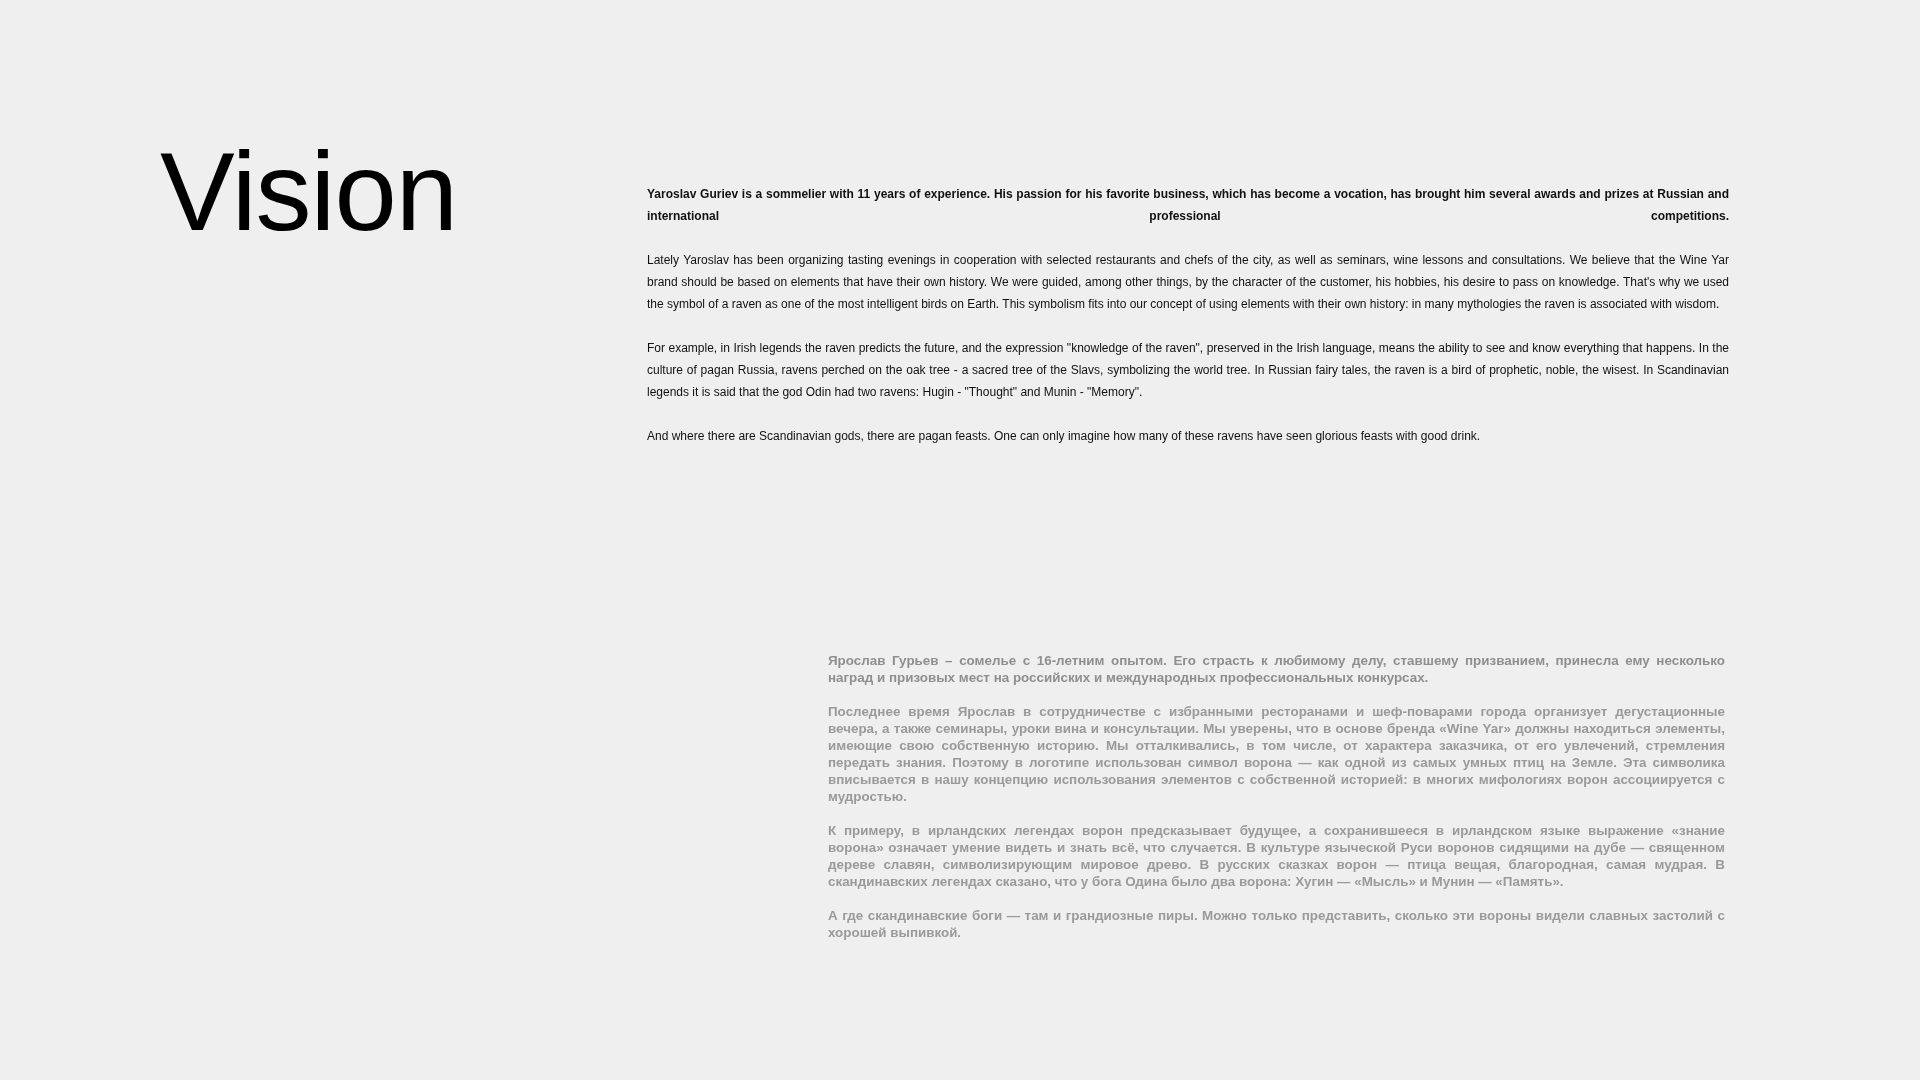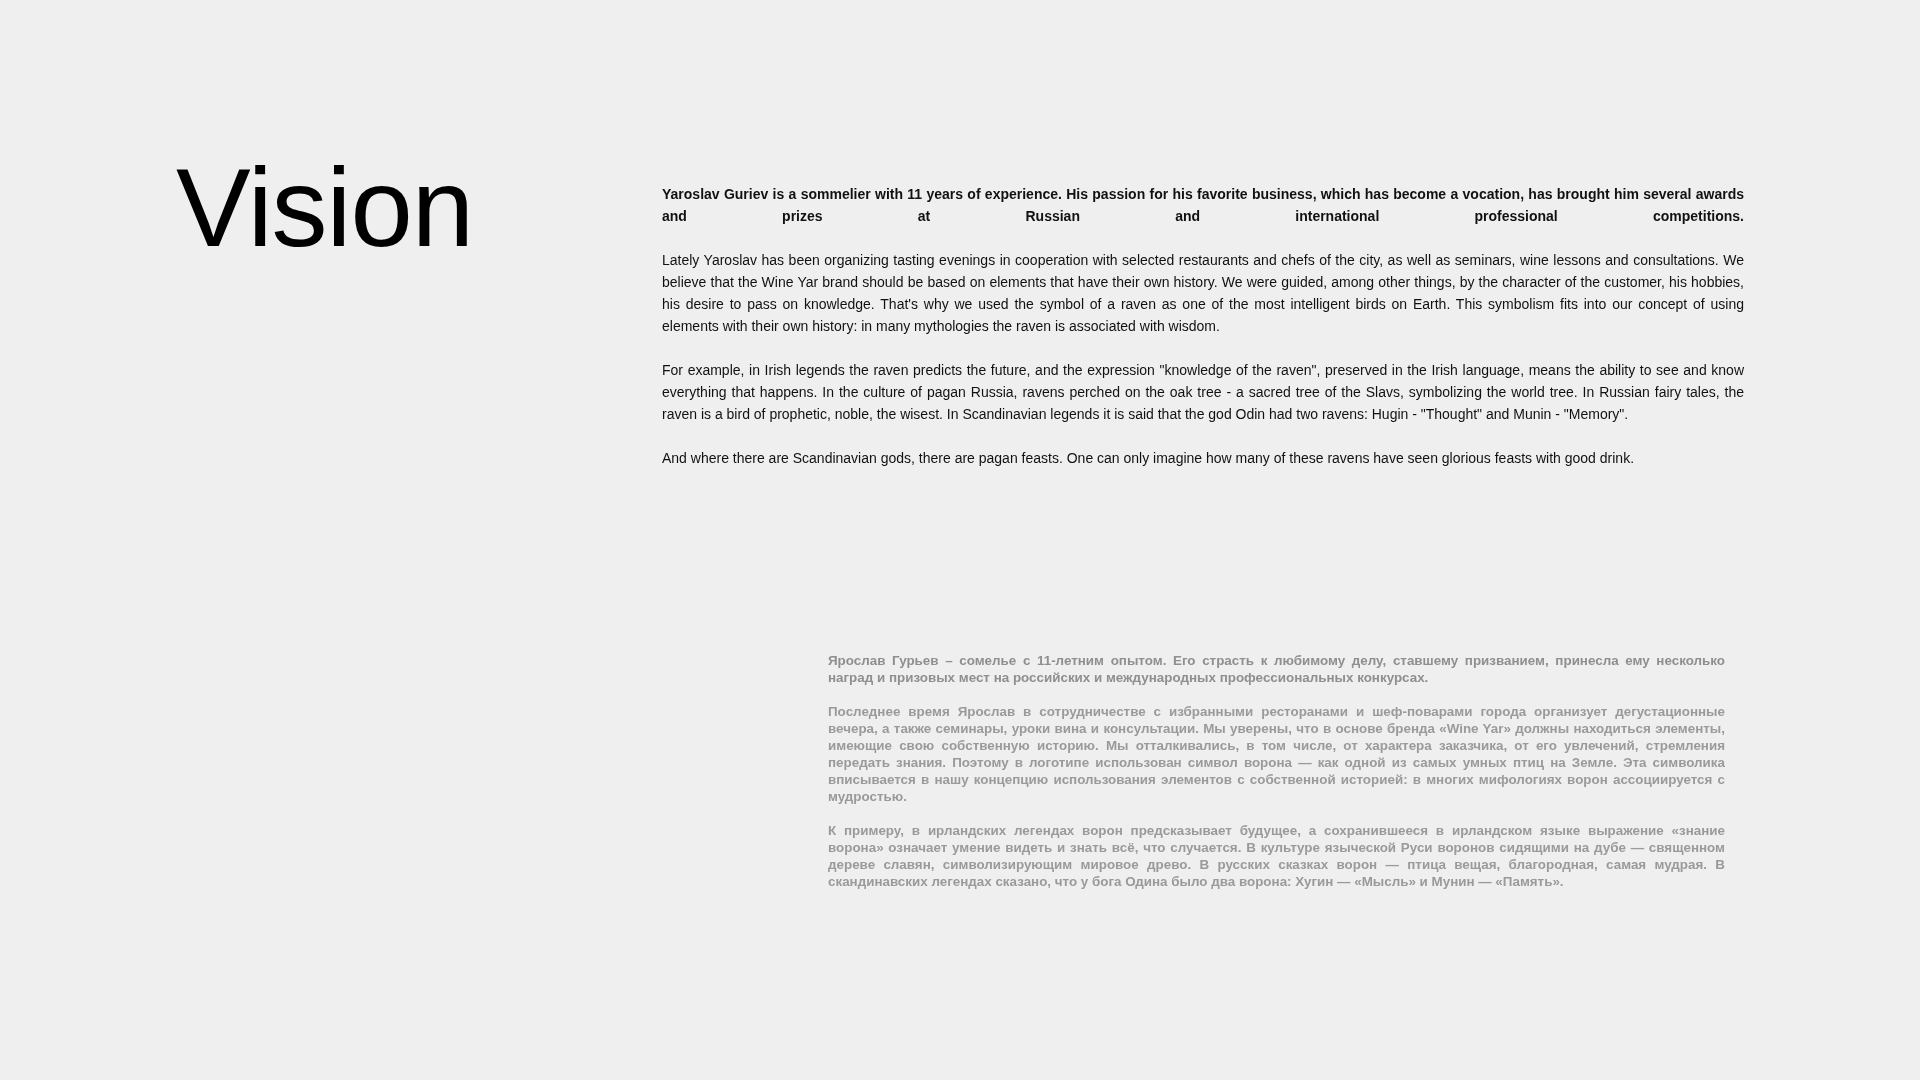--- a/index.html
+++ b/index.html
@@ -18,28 +18,28 @@
     .heading {
       position: absolute;
       left: 160px;
       top: 130px;
       font-family: "Liberation Sans", sans-serif;
       font-size: 112px;
       font-weight: 300;
       line-height: 1.1;
       letter-spacing: -1px;
       color: #000;
-      margin: 16px;
+      margin: 0;
     }
     .en-block {
       position: absolute;
-      left: 662px;
+      left: 647px;
       top: 183px;
       width: 1082px;
-      font-size: 14px;
+      font-size: 12px;
       line-height: 22px;
       color: #111;
     }
     .en-block p {
       margin: 0 0 22px 0;
       text-align: justify;
     }
     .en-block p.lead {
       font-weight: bold;
       text-align-last: justify;
@@ -69,16 +69,17 @@
 <h1 class="heading">Vision</h1>
 
 <div class="en-block">
   <p class="lead">Yaroslav Guriev is a sommelier with 11 years of experience. His passion for his favorite business, which has become a vocation, has brought him several awards and prizes at Russian and international professional competitions.</p>
   <p>Lately Yaroslav has been organizing tasting evenings in cooperation with selected restaurants and chefs of the city, as well as seminars, wine lessons and consultations. We believe that the Wine Yar brand should be based on elements that have their own history. We were guided, among other things, by the character of the customer, his hobbies, his desire to pass on knowledge. That's why we used the symbol of a raven as one of the most intelligent birds on Earth. This symbolism fits into our concept of using elements with their own history: in many mythologies the raven is associated with wisdom.</p>
   <p>For example, in Irish legends the raven predicts the future, and the expression "knowledge of the raven", preserved in the Irish language, means the ability to see and know everything that happens. In the culture of pagan Russia, ravens perched on the oak tree - a sacred tree of the Slavs, symbolizing the world tree. In Russian fairy tales, the raven is a bird of prophetic, noble, the wisest. In Scandinavian legends it is said that the god Odin had two ravens: Hugin - "Thought" and Munin - "Memory".</p>
   <p>And where there are Scandinavian gods, there are pagan feasts. One can only imagine how many of these ravens have seen glorious feasts with good drink.</p>
 </div>
 
 <div class="ru-block">
-  <p class="lead">Ярослав Гурьев – сомелье с 11-летним опытом. Его страсть к любимому делу, ставшему призванием, принесла ему несколько наград и призовых мест на российских и международных профессиональных конкурсах.</p>
+  <p class="lead">Ярослав Гурьев – сомелье с 16-летним опытом. Его страсть к любимому делу, ставшему призванием, принесла ему несколько наград и призовых мест на российских и международных профессиональных конкурсах.</p>
   <p>Последнее время Ярослав в сотрудничестве с избранными ресторанами и шеф-поварами города организует дегустационные вечера, а также семинары, уроки вина и консультации. Мы уверены, что в основе бренда «Wine Yar» должны находиться элементы, имеющие свою собственную историю. Мы отталкивались, в том числе, от характера заказчика, от его увлечений, стремления передать знания. Поэтому в логотипе использован символ ворона — как одной из самых умных птиц на Земле. Эта символика вписывается в нашу концепцию использования элементов с собственной историей: в многих мифологиях ворон ассоциируется с мудростью.</p>
   <p>К примеру, в ирландских легендах ворон предсказывает будущее, а сохранившееся в ирландском языке выражение «знание ворона» означает умение видеть и знать всё, что случается. В культуре языческой Руси воронов сидящими на дубе — священном дереве славян, символизирующим мировое древо. В русских сказках ворон — птица вещая, благородная, самая мудрая. В скандинавских легендах сказано, что у бога Одина было два ворона: Хугин — «Мысль» и Мунин — «Память».</p>
+  <p>А где скандинавские боги — там и грандиозные пиры. Можно только представить, сколько эти вороны видели славных застолий с хорошей выпивкой.</p>
 </div>
 
 </body></html>

